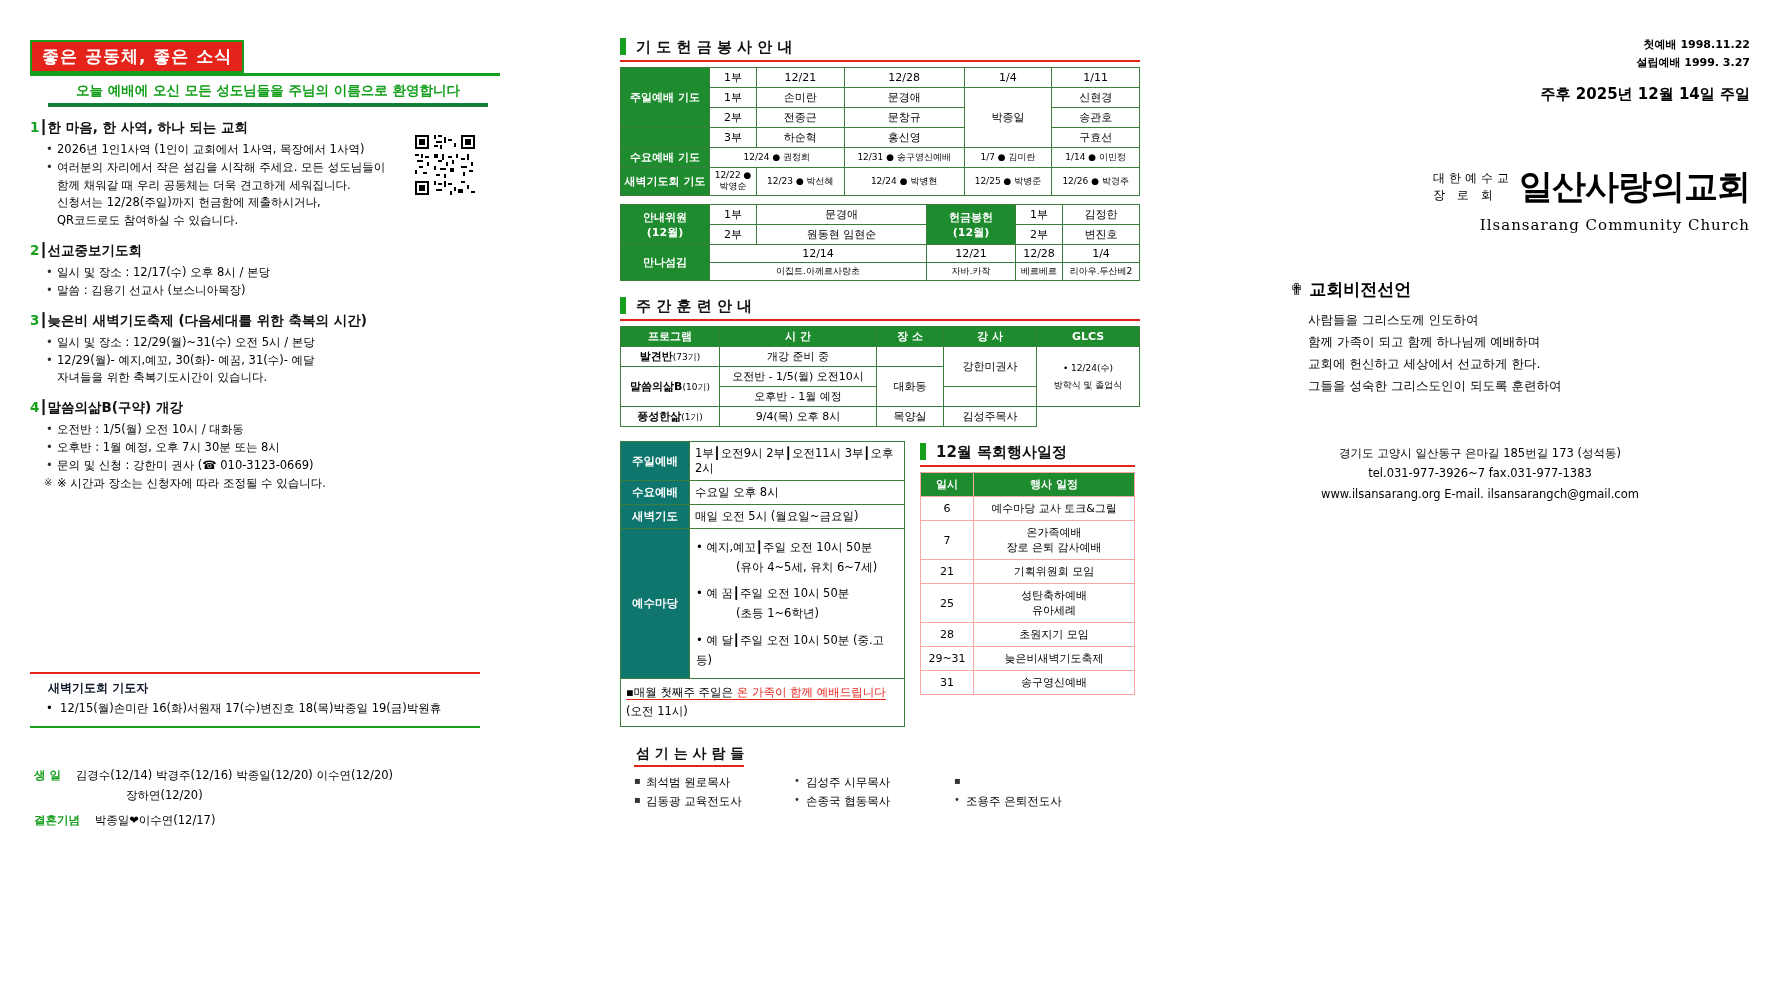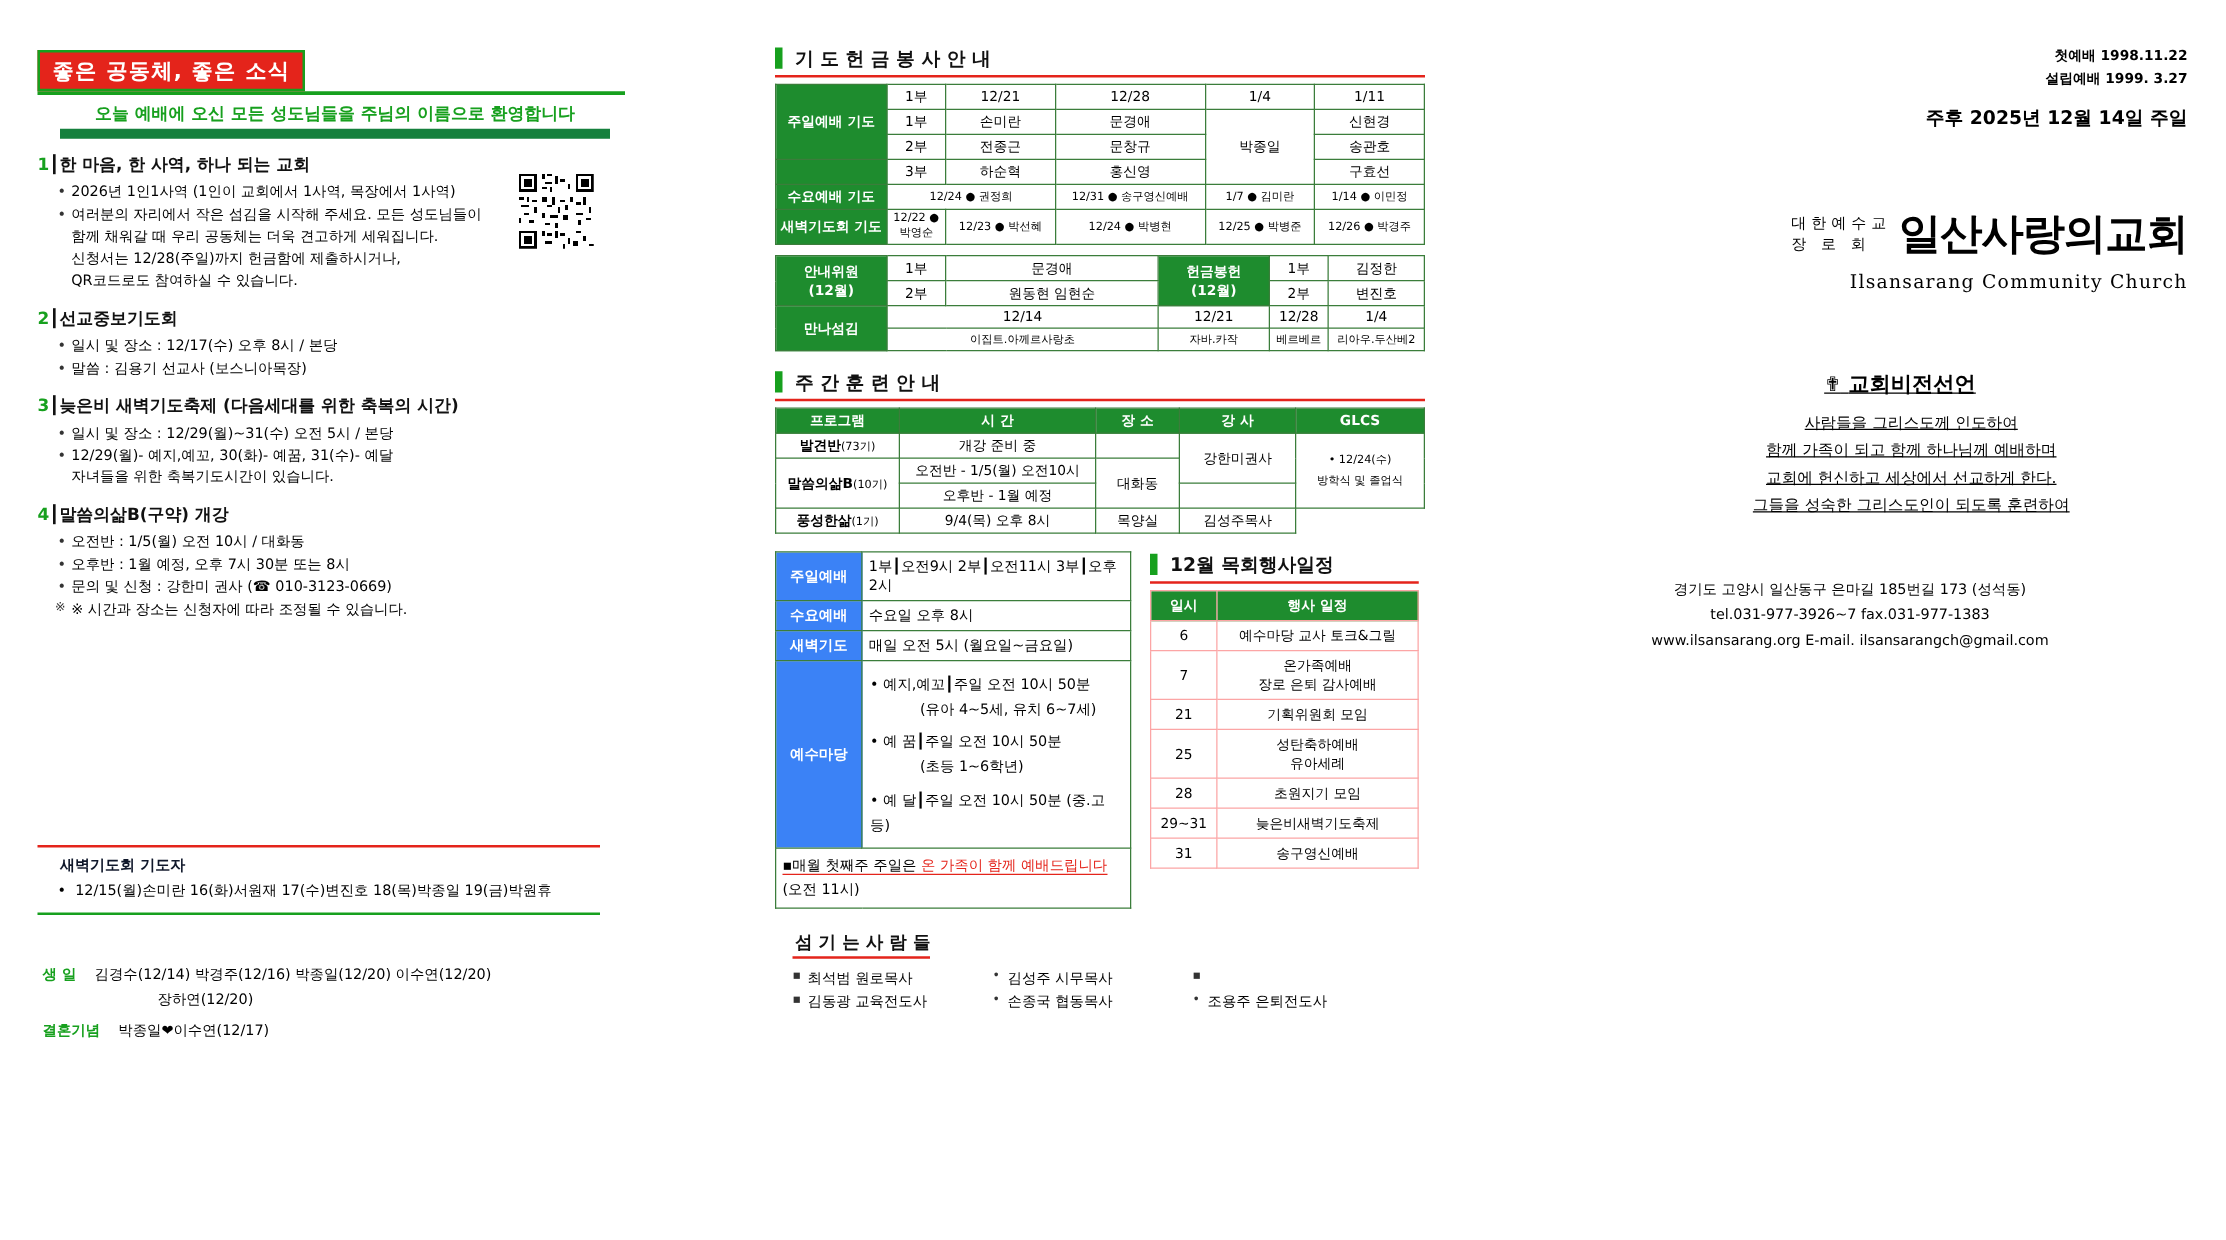--- a/index.html
+++ b/index.html
@@ -18,21 +18,21 @@
   
   #left{left:30px;top:40px;width:500px;}
   .redbar{
     background:#e4241b;color:#fff;font-weight:bold;font-size:17px;
     padding:3px 10px;border:2px solid #17a01e;display:inline-block;
     letter-spacing:1px;
   }
   .redbar-wrap{border-bottom:3px solid #17a01e;width:470px;padding-bottom:0px;}
   .welcome{
     color:#17a01e;font-weight:bold;font-size:13.5px;text-align:center;
-    border-bottom:8px solid #15803d;width:440px;margin:6px 0 0 18px;padding-bottom:3px;
+    border-bottom:4px solid #15803d;width:440px;margin:6px 0 0 18px;padding-bottom:3px;
   }
   .sec{margin-top:12px;position:relative;}
   .sec-title{font-weight:bold;font-size:13.5px;color:#111;}
   .sec-title .num{color:#17a01e;font-weight:bold;}
   .sec-title .num:after{content:"";}
   ul.bul{list-style:none;margin:4px 0 0 16px;padding:0;font-size:11.5px;line-height:1.55;}
   ul.bul>li{position:relative;padding-left:11px;}
   ul.bul>li:before{content:"•";position:absolute;left:0;top:0;color:#333;}
   ul.bul>li.nb{padding-left:11px;}
   ul.bul>li.nb:before{content:"";}
@@ -57,21 +57,21 @@
   }
   table.g{border-collapse:collapse;width:100%;font-size:11px;margin-top:5px;}
   table.g td,table.g th{border:1px solid #3b7d3b;padding:2px 3px;text-align:center;vertical-align:middle;}
   .gh{background:#1e8c2e;color:#fff;font-weight:bold;}
   .tiny{font-size:9px;}
   .lft{text-align:left;padding-left:6px;}
 
   
   table.w{border-collapse:collapse;width:100%;font-size:11.5px;margin-top:5px;}
   table.w td{border:1px solid #3b7d3b;padding:4px 5px;vertical-align:middle;}
-  table.w td.hd{background:#3b82f6;color:#fff;font-weight:bold;text-align:center;width:58px;}
+  table.w td.hd{background:#0f766e;color:#fff;font-weight:bold;text-align:center;width:58px;}
   .uline-red{border-bottom:1px solid #e4241b;}
   .redtxt{color:#e4241b;}
 
   
   #dec{position:absolute;left:300px;top:0;width:215px;}
   table.d{border-collapse:collapse;width:100%;font-size:11px;margin-top:5px;}
   table.d td{border:1px solid #fca5a5;padding:4px 3px;text-align:center;}
   table.d td.dd{width:46px;}
 
   .servers{margin-top:8px;}
@@ -82,21 +82,21 @@
   .serv-grid div.dot:before{content:"•";}
 
   
   #right{left:1180px;top:36px;width:570px;text-align:right;}
   .rtop{font-size:11px;line-height:1.6;font-weight:bold;}
   .rdate{font-size:15px;font-weight:bold;margin-top:14px;}
   .logo{margin-top:60px;text-align:right;}
   .logo .denom{font-size:12px;letter-spacing:4px;line-height:1.4;display:inline-block;text-align:left;vertical-align:middle;margin-right:6px;}
   .logo .cname{font-size:34px;font-weight:bold;letter-spacing:-1px;vertical-align:middle;}
   .logo .eng{font-size:15px;letter-spacing:1px;margin-top:6px;font-family:"DejaVu Serif","Liberation Serif",serif;}
-  .vision{margin-top:62px;text-align:center;margin-left:110px;text-decoration:underline;}
+  .vision{margin-top:44px;text-align:left;margin-left:110px;}
   .vision h3{font-size:17px;font-weight:bold;margin:0 0 8px 0;}
   .vision h3 .cross{font-size:16px;}
   .vision p{font-size:12.5px;line-height:1.75;margin:0;padding-left:18px;}
   .addr{margin-top:46px;text-align:center;font-size:11.5px;line-height:1.8;padding-left:30px;}
 </style>
 </head>
 <body>
 
 <div class="page">
 

